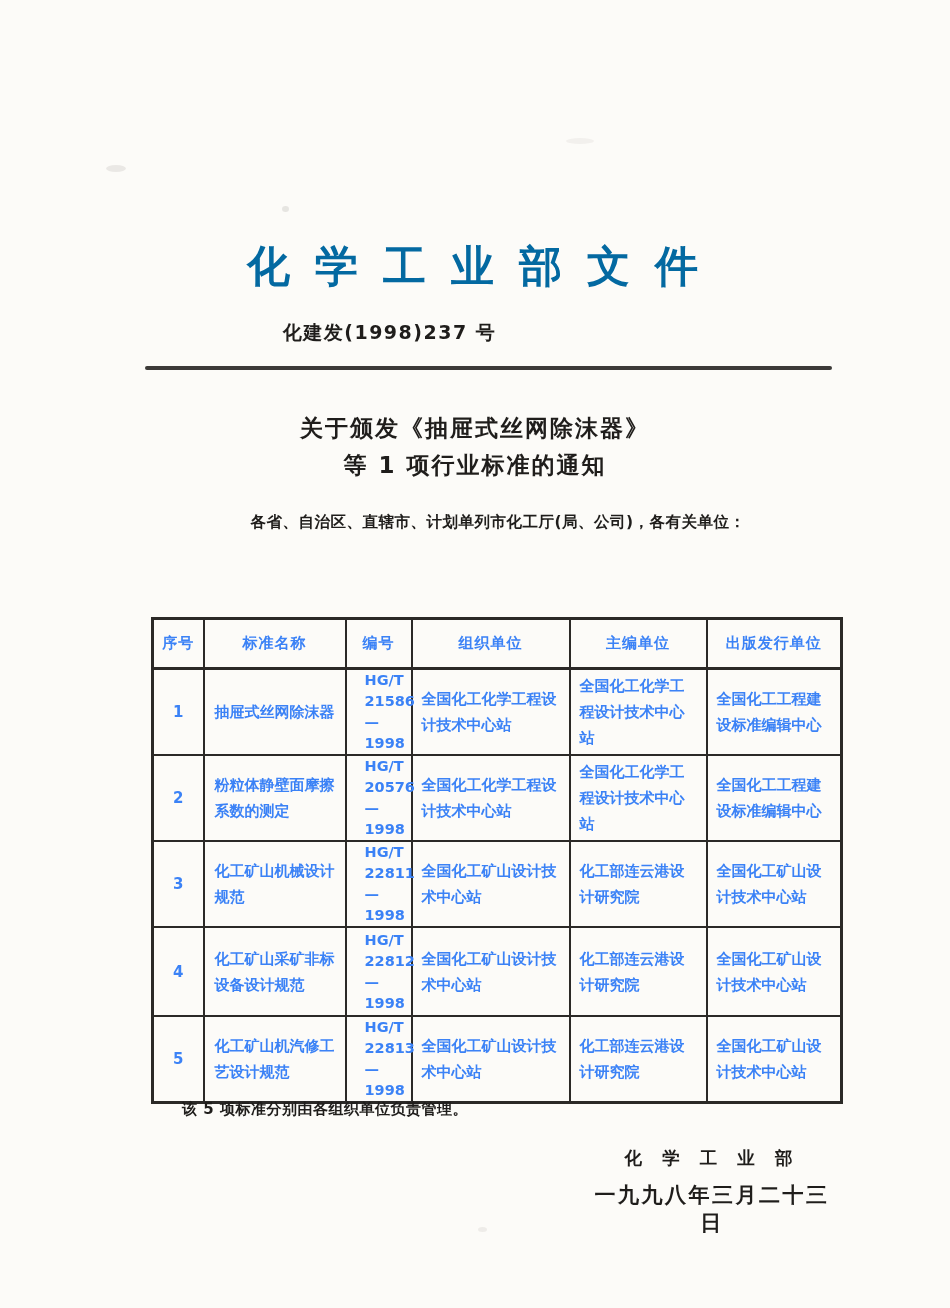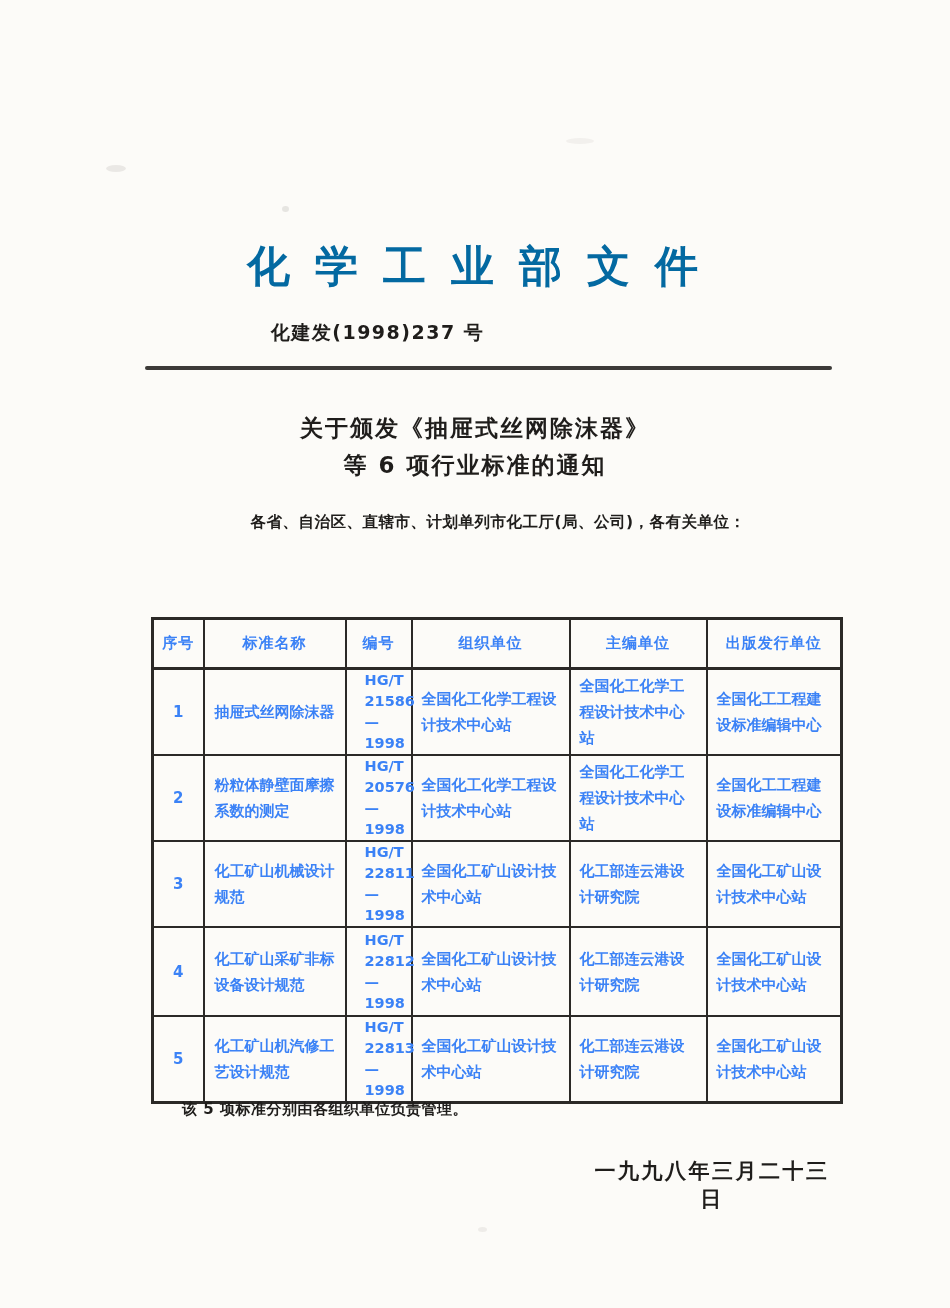--- a/index.html
+++ b/index.html
@@ -21,21 +21,21 @@
     position: absolute;
     top: 238px; left: 0; width: 950px;
     text-align: center;
     font-size: 43px;
     font-weight: bold;
     letter-spacing: 5px;
     color: #0369a1;
   }
   .doc-number {
     position: absolute;
-    top: 320px; left: 0; width: 755px;
+    top: 320px; left: 12px; width: 755px;
     text-align: center;
     font-size: 19px;
     font-weight: bold;
     letter-spacing: 1.5px;
   }
   .rule {
     position: absolute;
     top: 366px; left: 145px;
     width: 687px; height: 4px;
     background: #3c3a38;
@@ -125,21 +125,21 @@
   <div class="artifact a2"></div>
   <div class="artifact a3"></div>
   <div class="artifact a4"></div>
 
   <div class="org-title">化 学 工 业 部 文 件</div>
   <div class="doc-number">化建发(1998)237 号</div>
   <div class="rule"></div>
 
   <div class="subject">
     <div>关于颁发《抽屉式丝网除沫器》</div>
-    <div>等 6 项行业标准的通知</div>
+    <div>等 1 项行业标准的通知</div>
   </div>
 
   <div class="body-text">
     <div class="salutation">各省、自治区、直辖市、计划单列市化工厅(局、公司)，各有关单位：</div>
   </div>
 
   <table class="standards">
     <colgroup>
       <col style="width:51px">
         <col style="width:142px">
@@ -208,16 +208,17 @@
         <td class="col-org">全国化工矿山设计技术中心站</td>
         <td class="col-chief">化工部连云港设计研究院</td>
         <td class="col-pub">全国化工矿山设计技术中心站</td>
       </tr>
     </tbody>
   </table>
 
   <div class="note">该 5 项标准分别由各组织单位负责管理。</div>
 
   <div class="signature-block">
+    <div class="sig-org">化 学 工 业 部</div>
     <div class="sig-date">一九九八年三月二十三日</div>
   </div>
 
 </div>
 
 </body></html>

